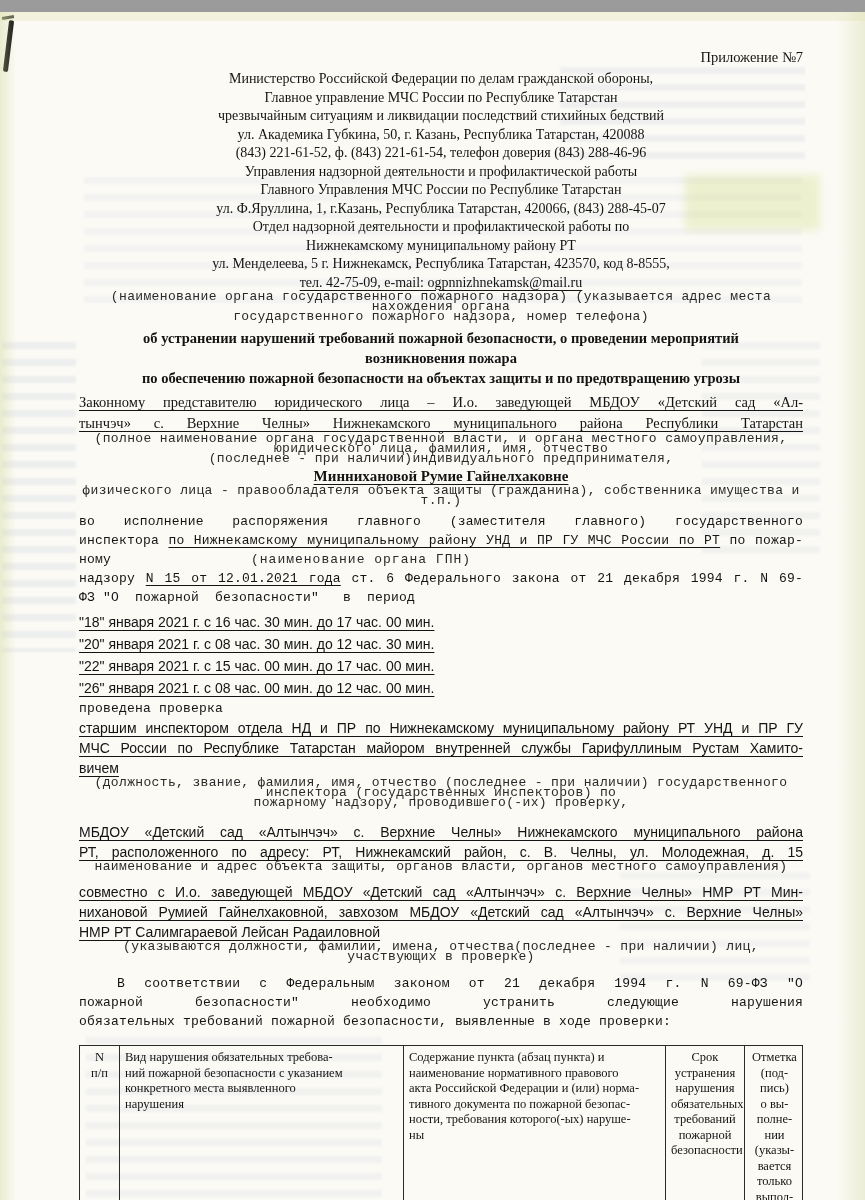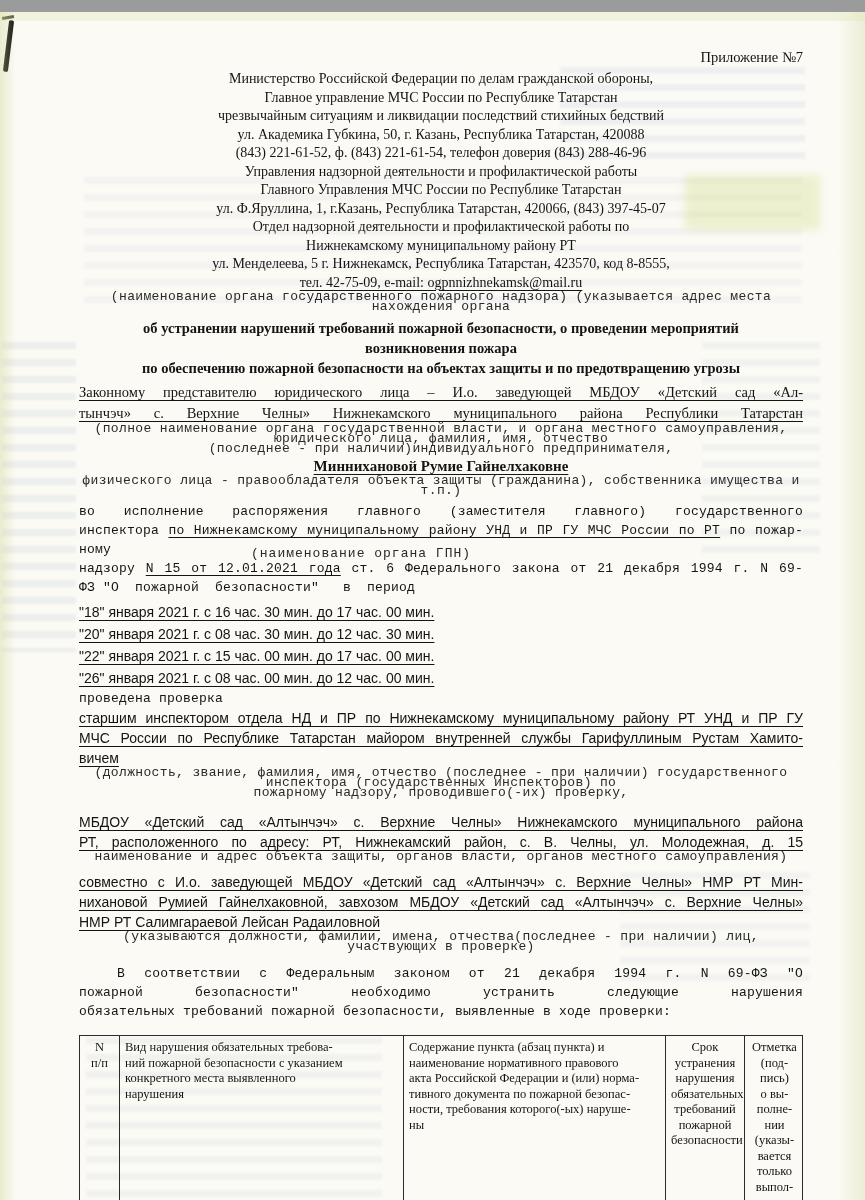--- a/index.html
+++ b/index.html
@@ -29,21 +29,21 @@
 
   .addr { font-size:14.5px; line-height:21px; margin-top:4px; }
   .name { text-align:center; font-weight:bold; font-size:15px; line-height:20px; margin-top:2px; }
 
   .mono {
     font-family:"Liberation Mono", monospace; font-size:13px; line-height:19px;
     letter-spacing:0.2px;
   }
   .pre { white-space:pre; }
   .order { margin-top:6px; }
-  .l3 { display:flex; align-items:flex-end; }
+  .l3 { display:flex; align-items:center; }
   .l3 .note-inline { margin-left:140px; letter-spacing:1px; text-align:left; }
   .dates { margin-top:4px; }
   .date { font-family:"Liberation Sans", sans-serif; font-size:14px; line-height:22px; }
 
   .fillp { font-family:"Liberation Sans", sans-serif; font-size:14px; line-height:20px; }
   .gap16 { margin-top:14px; }
   .gap12 { margin-top:10px; }
 
   .law { margin-top:12px; line-height:21px; }
   .law .ind { padding-left:38px; }
@@ -101,29 +101,30 @@
     <div class="appendix">Приложение №7</div>
 
     <div class="hdr">
       <div>Министерство Российской Федерации по делам гражданской обороны,</div>
       <div>Главное управление МЧС России по Республике Татарстан</div>
       <div>чрезвычайным ситуациям и ликвидации последствий стихийных бедствий</div>
       <div>ул. Академика Губкина, 50, г. Казань, Республика Татарстан, 420088</div>
       <div>(843) 221-61-52, ф. (843) 221-61-54, телефон доверия (843) 288-46-96</div>
       <div>Управления надзорной деятельности и профилактической работы</div>
       <div>Главного Управления МЧС России по Республике Татарстан</div>
-      <div>ул. Ф.Яруллина, 1, г.Казань, Республика Татарстан, 420066, (843) 397-45-07</div>
+      <div>ул. Ф.Яруллина, 1, г.Казань, Республика Татарстан, 420066, (843) 288-45-07</div>
       <div>Отдел надзорной деятельности и профилактической работы по</div>
       <div>Нижнекамскому муниципальному району РТ</div>
       <div>ул.  Менделеева, 5 г. Нижнекамск, Республика Татарстан, 423570, код 8-8555,</div>
       <div class="u">тел.  42-75-09, e-mail: ogpnnizhnekamsk@mail.ru</div>
     </div>
 
     <div class="tiny">
       <div>(наименование органа государственного пожарного надзора) (указывается адрес места нахождения органа</div>
+      <div>государственного пожарного надзора, номер телефона)</div>
     </div>
 
     <div class="title">
       <div class="t2">об устранении нарушений требований пожарной безопасности, о проведении мероприятий</div>
       <div class="t2">возникновения пожара</div>
       <div class="t2">по обеспечению пожарной безопасности на объектах защиты и по предотвращению угрозы</div>
     </div>
 
     <div class="addr">
       <div class="u just">Законному представителю юридического лица – И.о. заведующей МБДОУ «Детский сад «Ал-</div>

